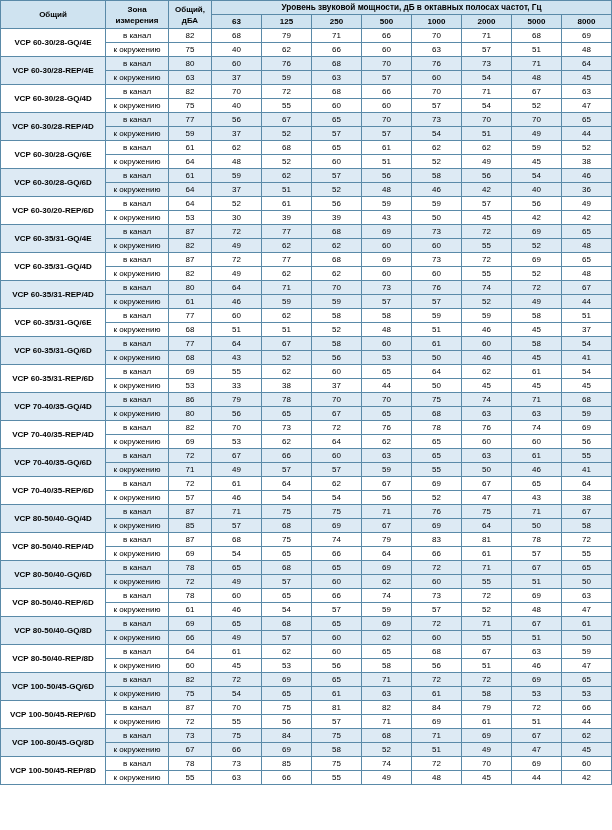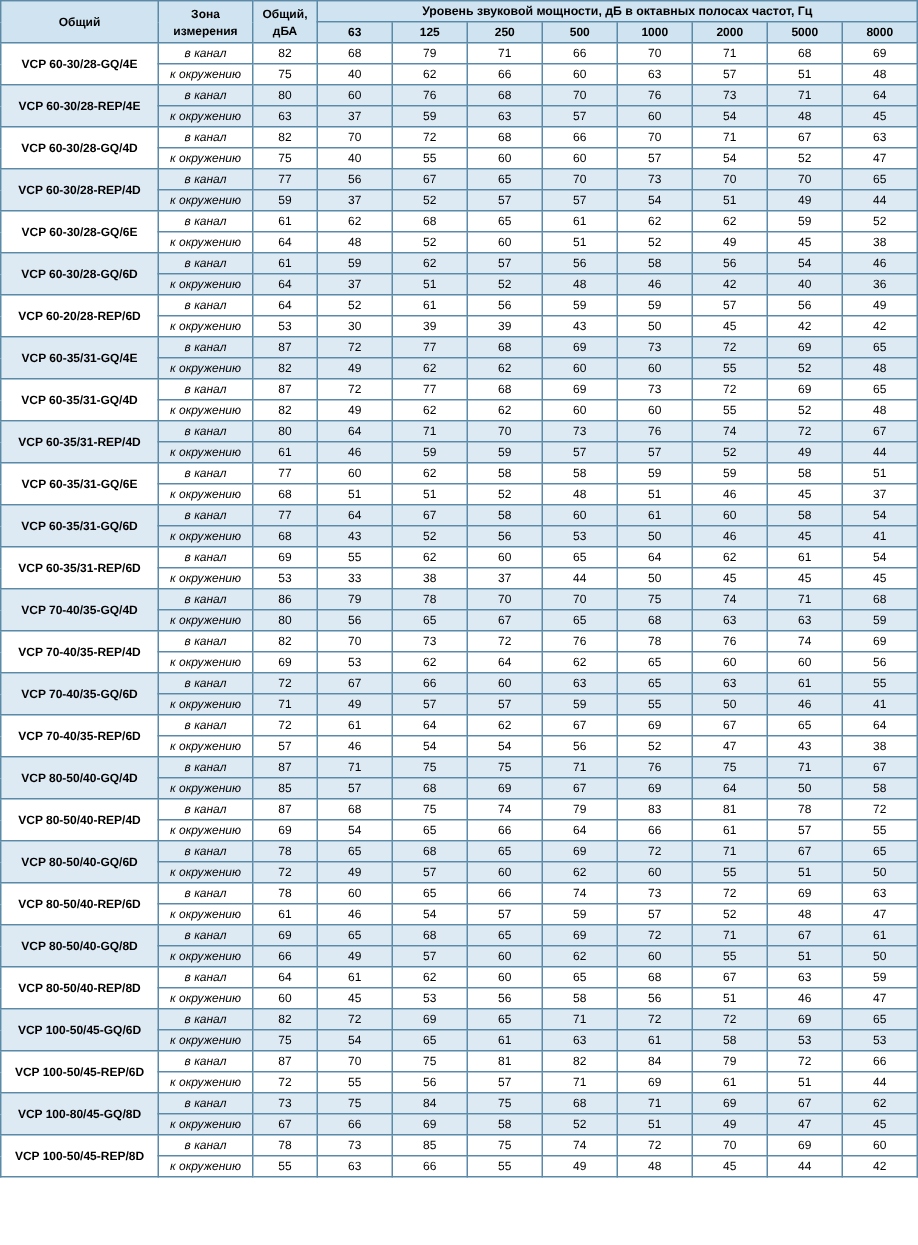--- a/index.html
+++ b/index.html
@@ -47,21 +47,20 @@
     padding: 0 1px;
   }
   td.model.alt {
     background: #ddeaf4;
     text-align: center;
   }
   td.zone {
     text-align: left;
     padding-left: 6px;
     font-size: 7.6px;
-    font-style: italic;
   }
   tr.r-odd td {
     background: #ffffff;
   }
   tr.r-even td {
     background: #ddeaf4;
   }
   td.val, td.total {
     text-align: center;
   }
@@ -239,21 +238,21 @@
         <td class="val">37</td>
         <td class="val">51</td>
         <td class="val">52</td>
         <td class="val">48</td>
         <td class="val">46</td>
         <td class="val">42</td>
         <td class="val">40</td>
         <td class="val">36</td>
       </tr>
       <tr class="r-odd">
-        <td class="model" rowspan="2">VCP 60-20/28-REP/6D</td>
+        <td class="model" rowspan="2">VCP 60-30/20-REP/6D</td>
         <td class="zone">в канал</td>
         <td class="total">64</td>
         <td class="val">52</td>
         <td class="val">61</td>
         <td class="val">56</td>
         <td class="val">59</td>
         <td class="val">59</td>
         <td class="val">57</td>
         <td class="val">56</td>
         <td class="val">49</td>

